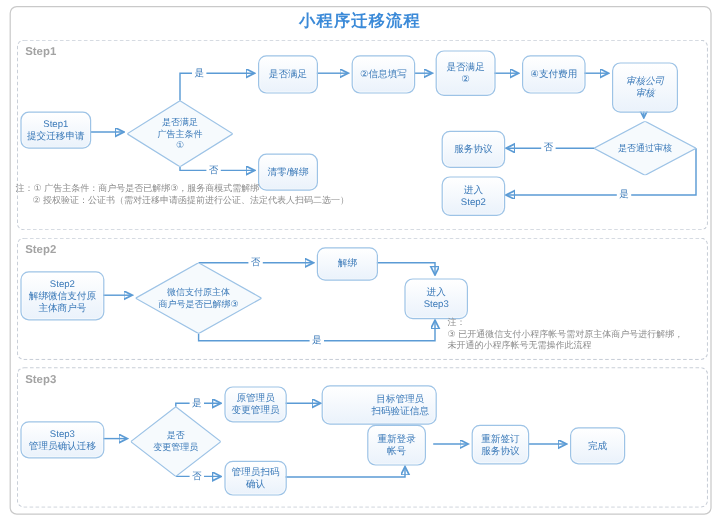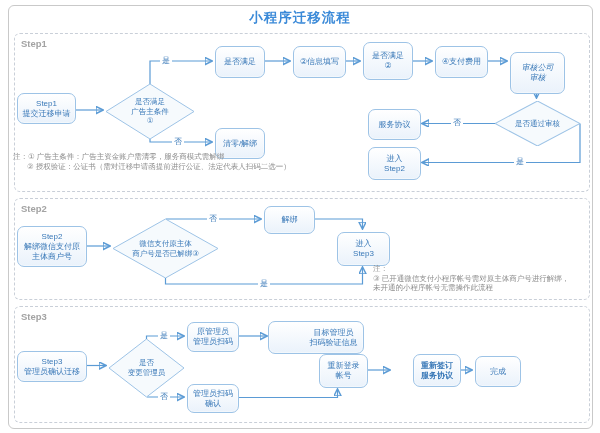--- a/index.html
+++ b/index.html
@@ -111,21 +111,21 @@
   <div class="box" style="left:368px;top:147px;width:51px;height:31px;">进入
 Step2</div>
   <div class="box" style="left:215px;top:128px;width:48px;height:29px;">清零/解绑</div>
 
   <span class="edge-label" style="left:166px;top:61px;">是</span>
   <span class="edge-label" style="left:178px;top:142px;">否</span>
   <span class="edge-label" style="left:457px;top:123px;">否</span>
   <span class="edge-label" style="left:520px;top:162px;">是</span>
 
   <div class="note" style="left:13px;top:152px;">
-    <div>注：① 广告主条件：广告主资金账户需清零，服务商模式需解绑</div>
+    <div>注：① 广告主条件：商户号是否已解绑③，服务商模式需解绑</div>
     <div class="ind">② 授权验证：公证书（需对迁移申请函提前进行公证、法定代表人扫码二选一）</div>
   </div>
 
   <div class="box" style="left:17px;top:226px;width:68px;height:39px;">Step2
 解绑微信支付原
 主体商户号</div>
   <div class="diamond" style="left:113px;top:219px;width:105px;height:59px;">
     <svg viewBox="0 0 100 100" preserveAspectRatio="none">
         <polygon points="50,0 100,50 50,100 0,50" vector-effect="non-scaling-stroke"></polygon>
       </svg>
@@ -148,26 +148,26 @@
   <div class="box" style="left:17px;top:351px;width:68px;height:29px;">Step3
 管理员确认迁移</div>
   <div class="diamond" style="left:109px;top:339px;width:75px;height:58px;">
     <svg viewBox="0 0 100 100" preserveAspectRatio="none">
         <polygon points="50,0 100,50 50,100 0,50" vector-effect="non-scaling-stroke"></polygon>
       </svg>
     <span class="dtext">是否
 变更管理员</span>
   </div>
   <div class="box" style="left:187px;top:322px;width:50px;height:28px;">原管理员
-管理员扫码</div>
+变更管理员</div>
   <div class="box" style="left:268px;top:321px;width:59px;height:31px;padding-left:35px;">目标管理员
 扫码验证信息</div>
   <div class="box" style="left:187px;top:384px;width:50px;height:27px;">管理员扫码
 确认</div>
-  <div class="box" style="left:319px;top:354px;width:47px;height:32px;">重新登录
+  <div class="box" style="left:306px;top:354px;width:47px;height:32px;">重新登录
 帐号</div>
-  <div class="box" style="left:413px;top:354px;width:46px;height:31px;font-weight:bold;">重新签订
+  <div class="box" style="left:393px;top:354px;width:46px;height:31px;">重新签订
 服务协议</div>
   <div class="box" style="left:475px;top:356px;width:44px;height:29px;">完成</div>
 
   <span class="edge-label" style="left:164px;top:336px;">是</span>
   <span class="edge-label" style="left:164px;top:397px;">否</span>
 </div>
 
 </body></html>

